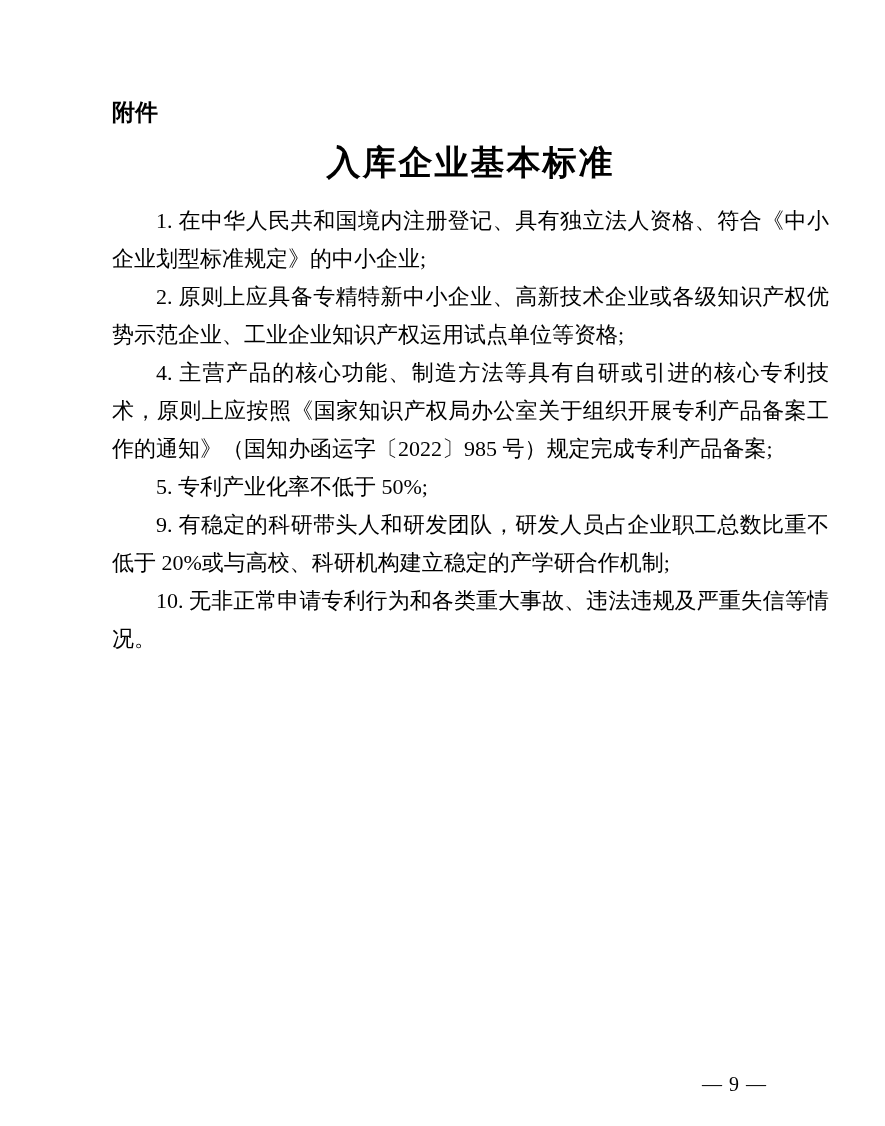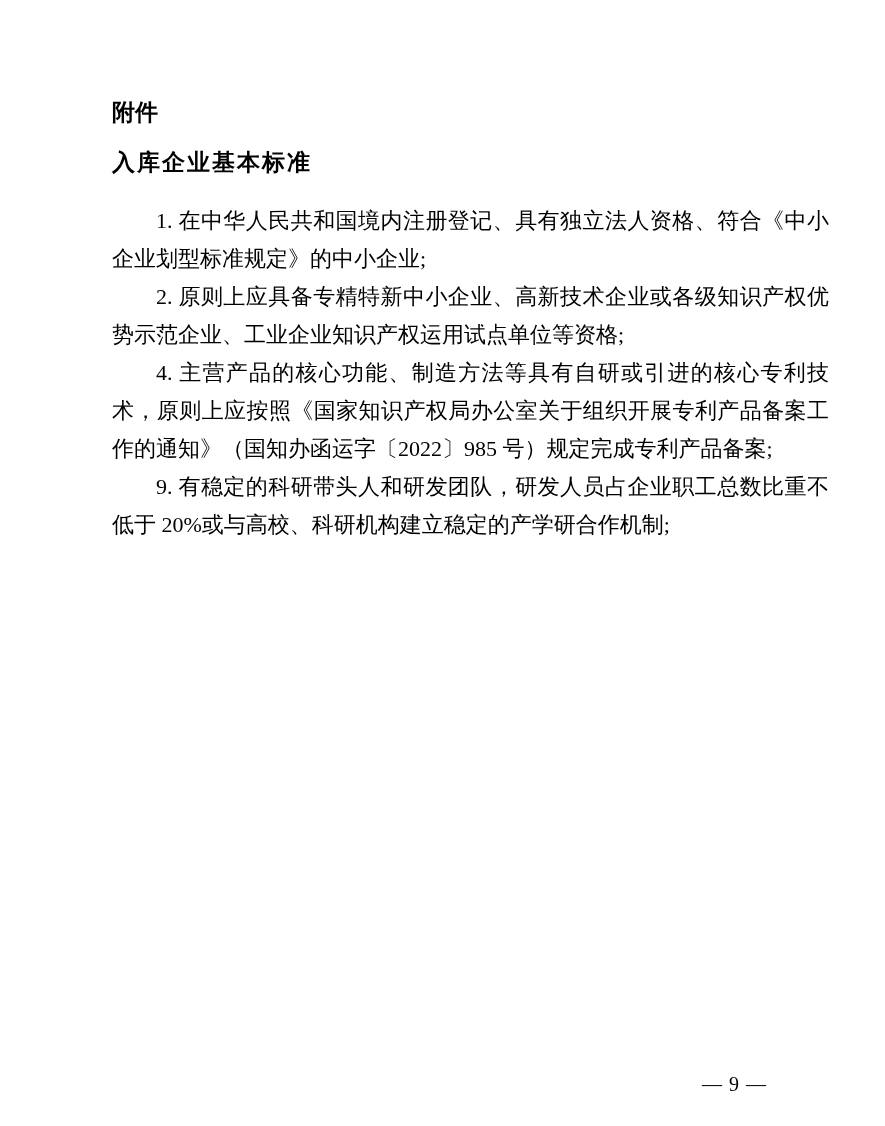--- a/index.html
+++ b/index.html
@@ -22,21 +22,22 @@
   }
   .attachment {
     font-family: "Liberation Sans", "DejaVu Sans", sans-serif;
     font-weight: 700;
     font-size: 23px;
     line-height: 30px;
     text-align: left;
   }
   .title {
     margin: 14px 0 0 0;
-    font-size: 23px;
+    text-align: center;
+    font-size: 34px;
     font-weight: 700;
     line-height: 44px;
     letter-spacing: 2px;
     font-family: "Liberation Serif", "DejaVu Serif", serif;
   }
   .body {
     margin-top: 17px;
     font-size: 22px;
   }
   .body p {
@@ -59,17 +60,19 @@
 <body>
 
 <div class="page">
   <div class="content">
     <div class="attachment">附件</div>
     <h1 class="title">入库企业基本标准</h1>
     <div class="body">
       <p>1. 在中华人民共和国境内注册登记、具有独立法人资格、符合《中小企业划型标准规定》的中小企业;</p>
       <p>2. 原则上应具备专精特新中小企业、高新技术企业或各级知识产权优势示范企业、工业企业知识产权运用试点单位等资格;</p>
       <p>4. 主营产品的核心功能、制造方法等具有自研或引进的核心专利技术，原则上应按照《国家知识产权局办公室关于组织开展专利产品备案工作的通知》（国知办函运字〔2022〕985 号）规定完成专利产品备案;</p>
+      <p>5. 专利产业化率不低于 50%;</p>
       <p>9. 有稳定的科研带头人和研发团队，研发人员占企业职工总数比重不低于 20%或与高校、科研机构建立稳定的产学研合作机制;</p>
+      <p>10. 无非正常申请专利行为和各类重大事故、违法违规及严重失信等情况。</p>
     </div>
   </div>
   <div class="page-number">— 9 —</div>
 </div>
 
 </body></html>

